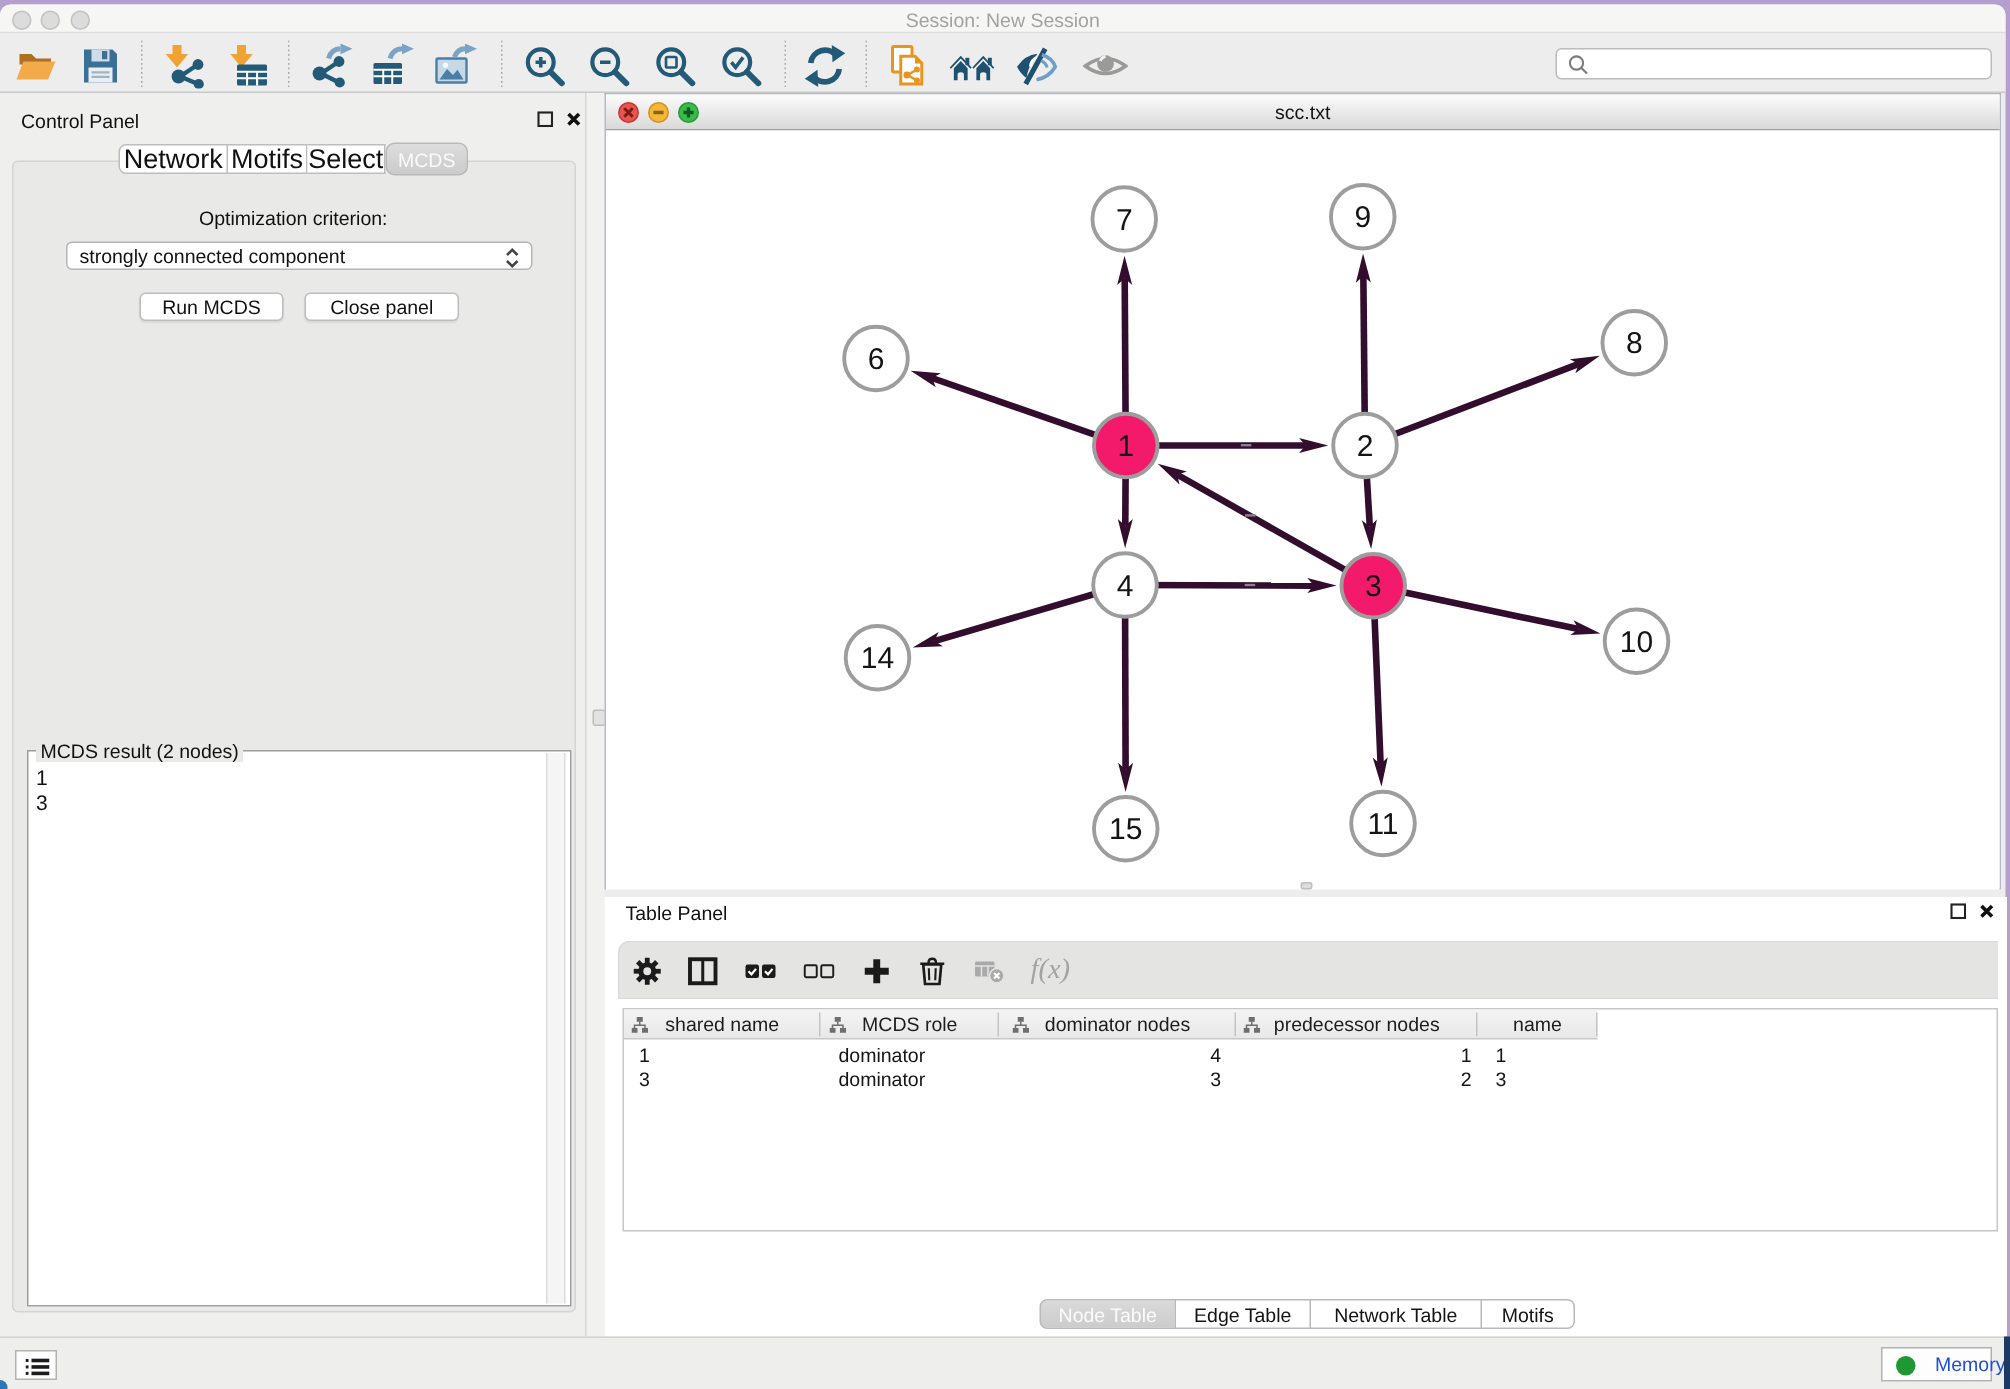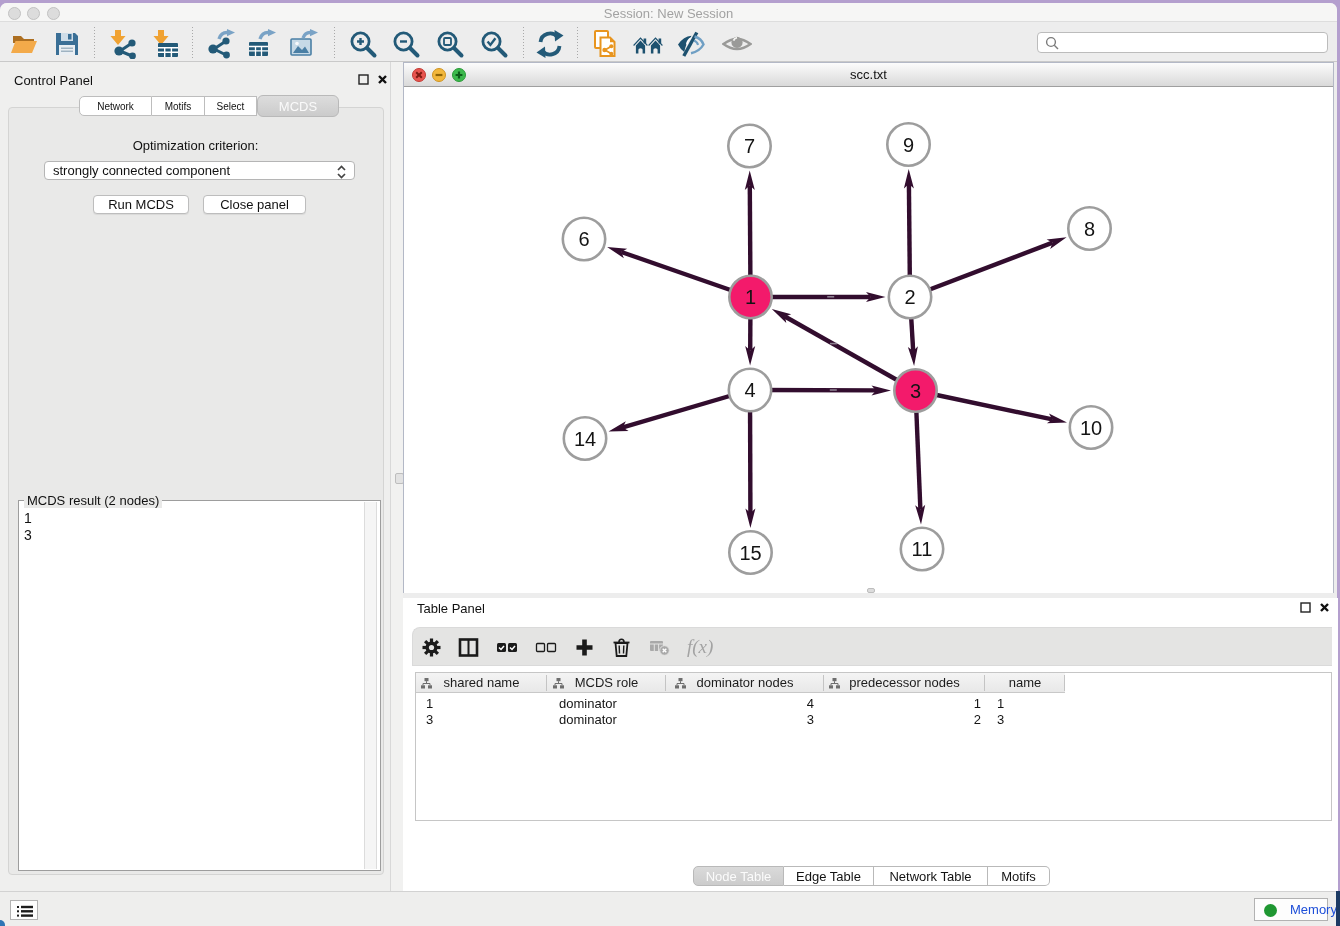--- a/index.html
+++ b/index.html
@@ -9,21 +9,21 @@
 #titletext{position:absolute;top:3px;left:0;width:100%;text-align:center;font-size:13px;color:#a2a2a2}
 #toolbar{position:absolute;left:0;top:22px;width:1337px;height:40px;background:#ededed;border-bottom:1px solid #c9c9c9}
 .tbi{position:absolute;top:6.5px}
 .tsep{position:absolute;top:5px;height:31px;width:1px;background-image:linear-gradient(#a9a9a9 1px,transparent 1px);background-size:1px 3px}
 #search{position:absolute;left:1037px;top:10px;width:291px;height:21px;background:#fff;border:1px solid #bcbcbc;border-radius:4px}
 
 #cpanel{position:absolute;left:0;top:62px;width:391px;height:829px;background:#efefee;border-right:1px solid #d8d8d8}
 #cp-inner{position:absolute;left:8px;top:45px;width:376px;height:768px;background:#e9e9e8;border:1px solid #d4d4d3;border-radius:4px}
 .ptitle{font-size:13px;color:#111}
 .tabrow{position:absolute;display:flex}
-.tab{height:20px;line-height:19px;font-size:10px;background:#fff;border:1px solid #bdbdbd;border-left:none;color:#111;text-align:center}
+.tab{height:20px;line-height:19px;font-size:18px;background:#fff;border:1px solid #bdbdbd;border-left:none;color:#111;text-align:center}
 .tab.first{border-left:1px solid #bdbdbd;border-radius:5px 0 0 5px}
 .btn{position:absolute;height:19px;background:#ffffff;border:1px solid #bdbdbd;border-radius:4px;font-size:13px;color:#111;text-align:center;line-height:17px;box-shadow:0 1px 1px rgba(0,0,0,0.07)}
 
 #netwin{position:absolute;left:403px;top:62px;width:931px;height:531px;border:1px solid #b3b8c6;border-bottom:none;background:#fff}
 #nettitle{position:absolute;left:0;top:0;width:929px;height:24px;background:linear-gradient(#fcfcfc,#d9d9d9);border-bottom:1px solid #9f9f9f}
 #netcanvas{position:absolute;left:0;top:24px;width:929px;height:505px;background:#fff;overflow:hidden}
 .mtl{position:absolute;top:4.5px;width:14px;height:14px;border-radius:50%}
 
 #tpanel{position:absolute;left:403px;top:598px;width:935px;height:293px;background:#ffffff}
 #ttool{position:absolute;left:9px;top:29px;width:920px;height:39px;background:#e4e4e3;border:1px solid #dadada;border-radius:8px 0 0 0;border-right:none}
@@ -178,21 +178,21 @@
     </svg>
   <svg style="position:absolute;left:377px;top:12px" width="11" height="11" viewBox="0 0 11 11">
       <path d="M2 2 L9 9 M9 2 L2 9" stroke="#111" stroke-width="2.4"></path>
     </svg>
   <div id="cp-inner"></div>
   <div class="tabrow" style="left:79px;top:34px">
     <div class="tab first" style="width:73px">Network</div>
     <div class="tab" style="width:53px">Motifs</div>
     <div class="tab" style="width:52px">Select</div>
   </div>
-  <div style="position:absolute;left:257px;top:33px;width:82px;height:22px;background:linear-gradient(#dddddd,#cbcbcb);border:1px solid #b9b9b9;border-radius:6px;font-size:13px;color:#fafafa;text-align:center;line-height:21px">MCDS</div>
+  <div style="position:absolute;left:257px;top:33px;width:55px;height:22px;background:linear-gradient(#dddddd,#cbcbcb);border:1px solid #b9b9b9;border-radius:6px;font-size:13px;color:#fafafa;text-align:center;line-height:21px">MCDS</div>
   <div style="position:absolute;left:44px;top:99px;width:311px;height:19px;background:#fff;border:1px solid #b5b5b5;border-radius:4px;font-size:13px;color:#111;line-height:17px;padding-left:8px">strongly connected component
     <svg style="position:absolute;right:7px;top:2.5px" width="11" height="14" viewBox="0 0 11 14">
         <path d="M2 5 L5.5 1.5 L9 5 M2 9 L5.5 12.5 L9 9" fill="none" stroke="#444" stroke-width="1.7"></path>
       </svg>
   </div>
   <div style="position:absolute;left:0;top:76px;width:391px;text-align:center;font-size:13px;color:#111">Optimization criterion:</div>
   <div class="btn" style="left:93px;top:133px;width:96px">Run MCDS</div>
   <div class="btn" style="left:203px;top:133px;width:103px">Close panel</div>
   <div style="position:absolute;left:18px;top:438px;width:363px;height:371px;border:1px solid #9d9d9d;background:#fff"></div>
   <div style="position:absolute;left:364px;top:440px;width:13px;height:367px;background:#f5f5f5;border-left:1px solid #dcdcdc;border-right:1px solid #dcdcdc"></div>

